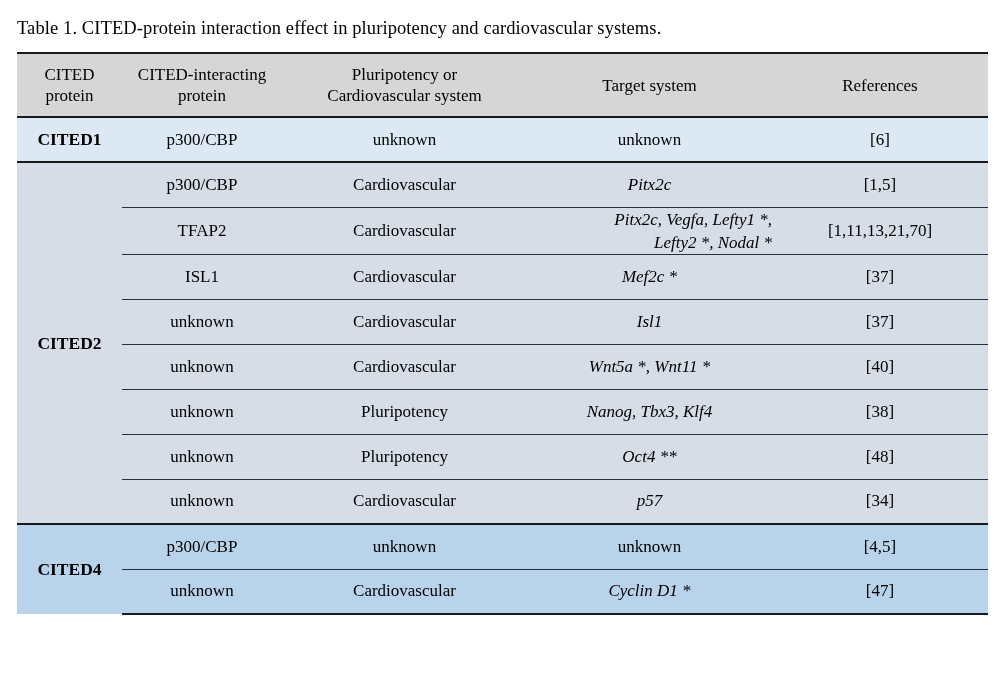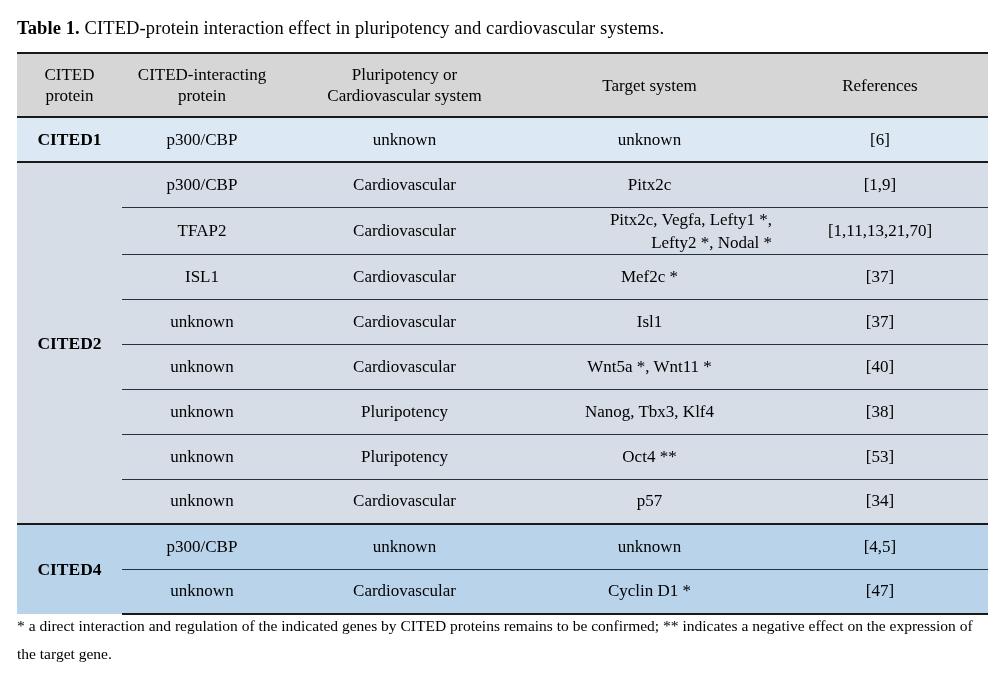--- a/index.html
+++ b/index.html
@@ -25,21 +25,21 @@
   .caption {
     position: absolute;
     left: 17px;
     top: 16px;
     width: 971px;
     font-size: 18.5px;
     line-height: 24px;
     letter-spacing: 0.1px;
     white-space: nowrap;
   }
-  .caption .cap-label { font-weight: bold; }
+  .caption .cap-label { font-weight: normal; }
 
   
   .table-wrap {
     position: absolute;
     left: 17px;
     top: 52px;
     width: 786px;
   }
   table.t {
     width: 971px;
@@ -92,21 +92,21 @@
   
   tr.sep-top td { border-top: 2.2px solid #1a1a1a; }
 
   
   tr.last td { border-bottom: 2.2px solid #1a1a1a; }
 
   .protein-name {
     font-weight: bold;
     font-size: 17.5px;
   }
-  .gene { }
+  .gene { font-style: italic; }
   .multi { line-height: 23px; text-align: right; }
 
   
   .footnote {
     position: absolute;
     left: 17px;
     top: 612px;
     width: 971px;
     font-size: 15.5px;
     line-height: 28px;
@@ -159,21 +159,21 @@
             <td class="">p300/CBP</td>
             <td class="">unknown</td>
             <td class=""><span class="">unknown</span></td>
             <td class="">[6]</td>
           </tr>
           <tr class="grp-cited2 sep-top">
             <td rowspan="8"><span class="protein-name">CITED2</span></td>
             <td class="div">p300/CBP</td>
             <td class="div">Cardiovascular</td>
             <td class="div"><span class="gene">Pitx2c</span></td>
-            <td class="div">[1,9]</td>
+            <td class="div">[1,5]</td>
           </tr>
           <tr class="grp-cited2">
             <td class="div">TFAP2</td>
             <td class="div">Cardiovascular</td>
             <td class="div">
               <div class="multi gene">Pitx2c, Vegfa, Lefty1 *,</div>
               <div class="multi gene">Lefty2 *, Nodal *</div>
             </td>
             <td class="div">[1,11,13,21,70]</td>
           </tr>
@@ -198,21 +198,21 @@
           <tr class="grp-cited2">
             <td class="div">unknown</td>
             <td class="div">Pluripotency</td>
             <td class="div"><span class="gene">Nanog, Tbx3, Klf4</span></td>
             <td class="div">[38]</td>
           </tr>
           <tr class="grp-cited2">
             <td class="div">unknown</td>
             <td class="div">Pluripotency</td>
             <td class="div"><span class="gene">Oct4 **</span></td>
-            <td class="div">[53]</td>
+            <td class="div">[48]</td>
           </tr>
           <tr class="grp-cited2">
             <td class="">unknown</td>
             <td class="">Cardiovascular</td>
             <td class=""><span class="gene">p57</span></td>
             <td class="">[34]</td>
           </tr>
           <tr class="grp-cited4 sep-top">
             <td rowspan="2"><span class="protein-name">CITED4</span></td>
             <td class="div">p300/CBP</td>
@@ -223,15 +223,14 @@
           <tr class="grp-cited4 last">
             <td class="">unknown</td>
             <td class="">Cardiovascular</td>
             <td class=""><span class="gene">Cyclin D1 *</span></td>
             <td class="">[47]</td>
           </tr>
         </tbody>
     </table>
   </div>
 
-  <div class="footnote">* a direct interaction and regulation of the indicated genes by CITED proteins remains to be confirmed; ** indicates a negative effect on the expression of the target gene.</div>
 
 </div>
 
 </body></html>

